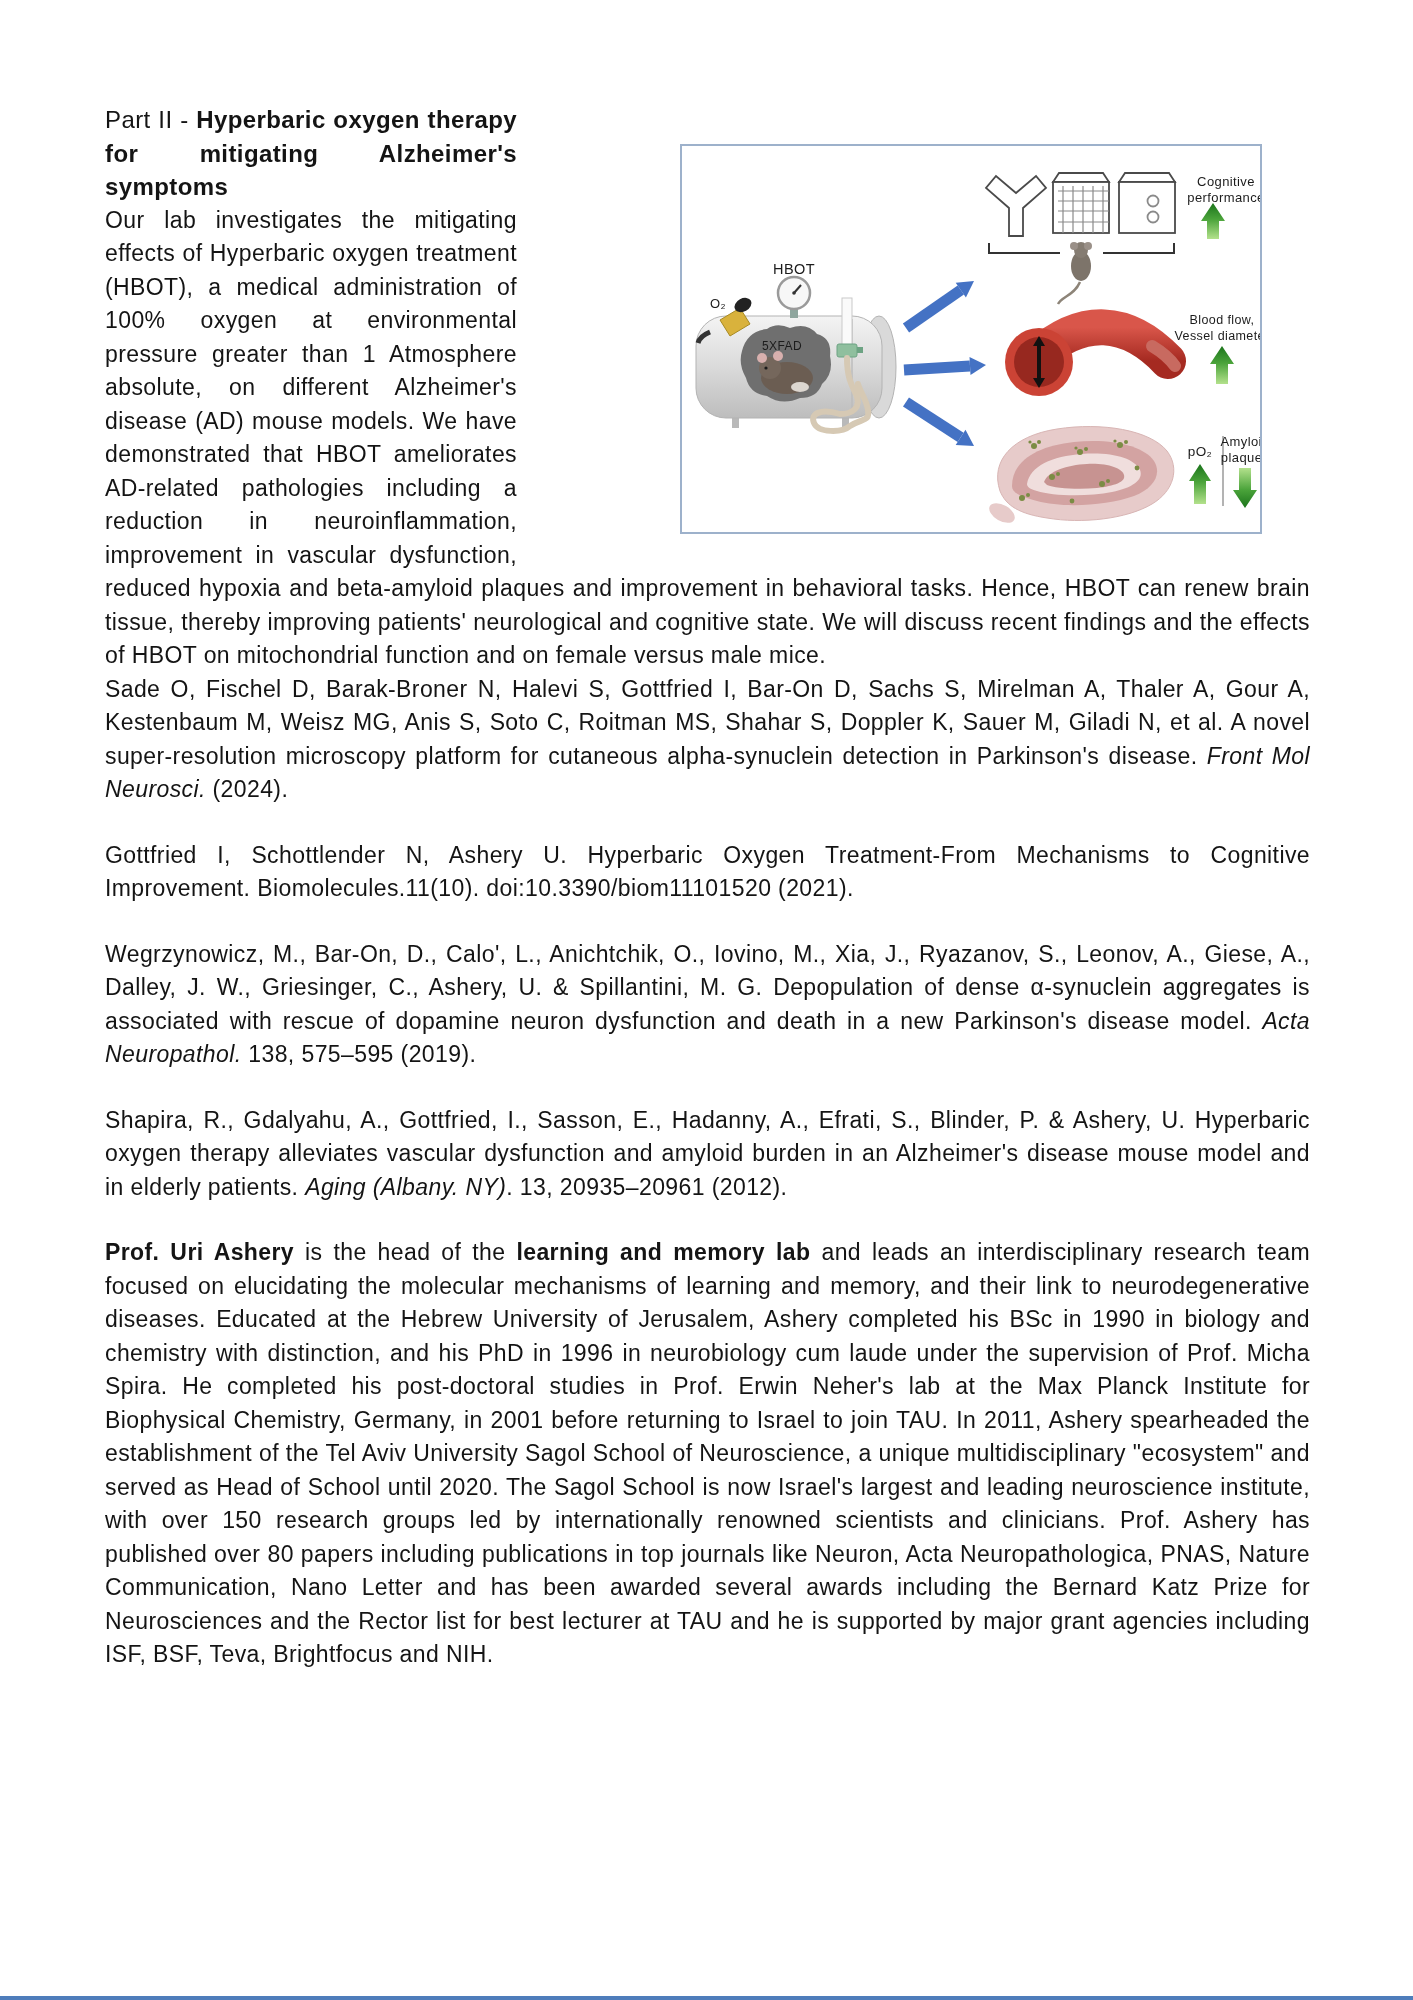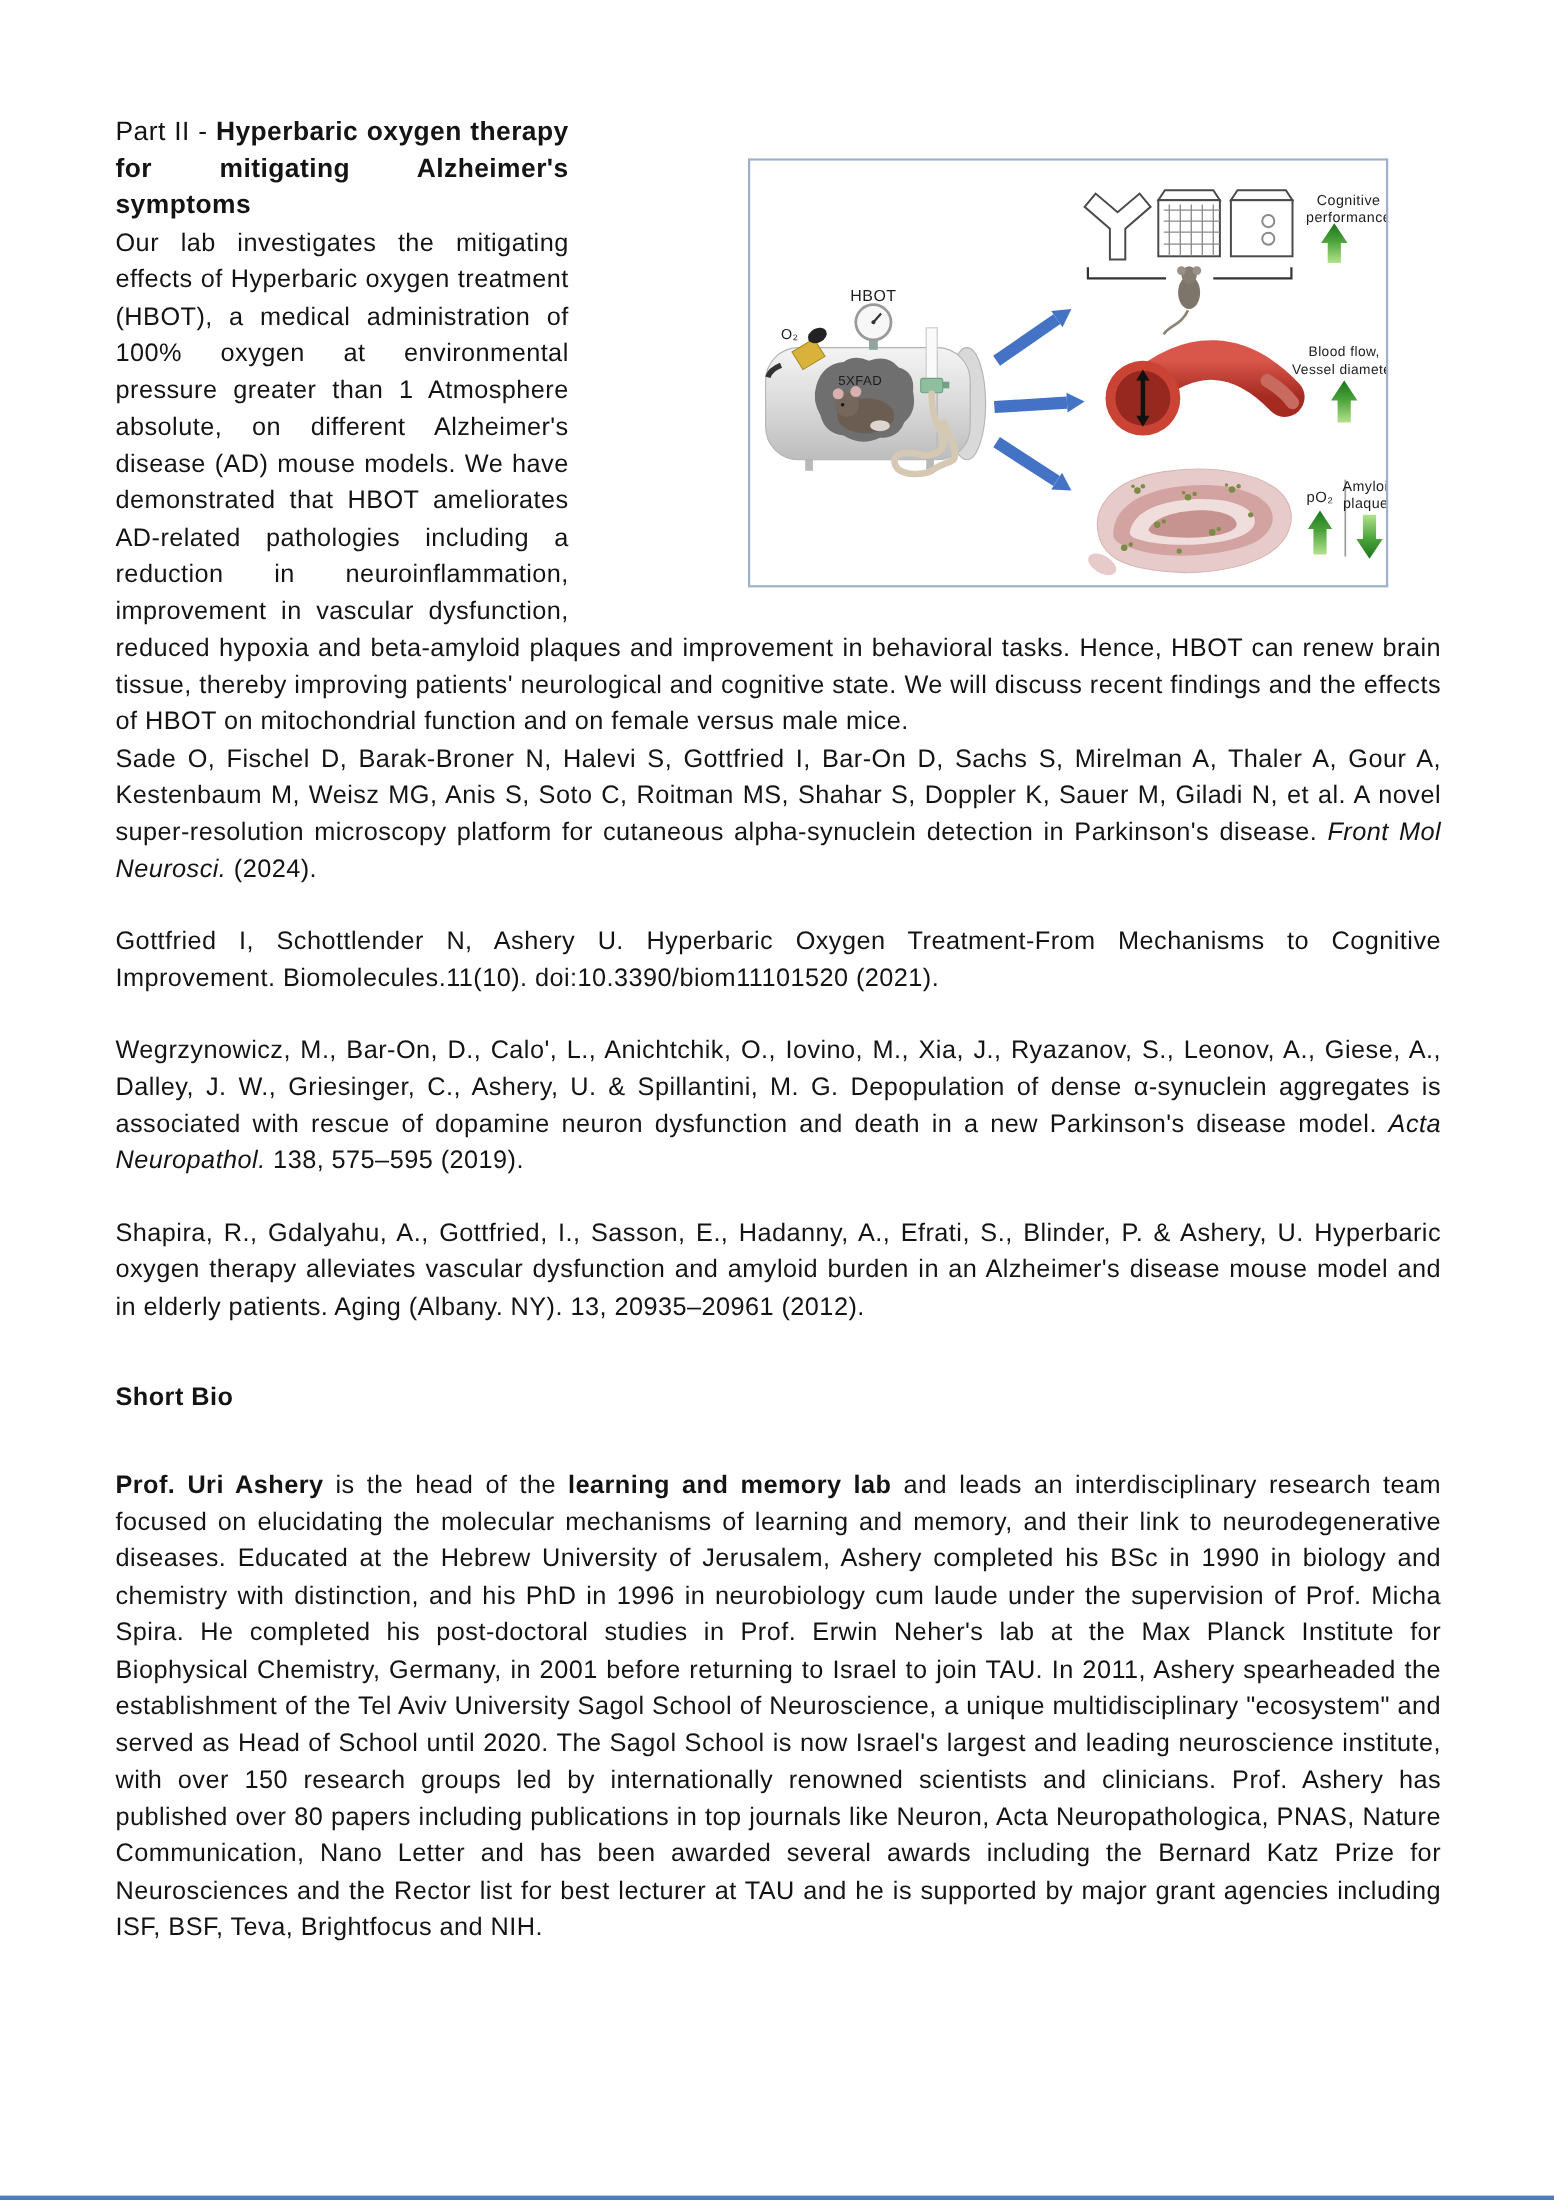--- a/index.html
+++ b/index.html
@@ -196,21 +196,20 @@
     </div>
     <span><span>Part II - </span><span style="font-weight: 700;">Hyperbaric oxygen therapy for mitigating Alzheimer's symptoms</span></span>
   </div>
 
   <p class="body-text abstract-p">Our lab investigates the mitigating effects of Hyperbaric oxygen treatment (HBOT), a medical administration of 100% oxygen at environmental pressure greater than 1 Atmosphere absolute, on different Alzheimer's disease (AD) mouse models. We have demonstrated that HBOT ameliorates AD-related pathologies including a reduction in neuroinflammation, improvement in vascular dysfunction, reduced hypoxia and beta-amyloid plaques and improvement in behavioral tasks. Hence, HBOT can renew brain tissue, thereby improving patients' neurological and cognitive state. We will discuss recent findings and the effects of HBOT on mitochondrial function and on female versus male mice.</p>
 
 
   <p class="body-text ref-p"><span>Sade O, Fischel D, Barak-Broner N, Halevi S, Gottfried I, Bar-On D, Sachs S, Mirelman A, Thaler A, Gour A, Kestenbaum M, Weisz MG, Anis S, Soto C, Roitman MS, Shahar S, Doppler K, Sauer M, Giladi N, et al. A novel super-resolution microscopy platform for cutaneous alpha-synuclein detection in Parkinson's disease. </span><span style="font-style: italic;">Front Mol Neurosci.</span><span> (2024).</span></p>
   <p class="body-text ref-p"><span>Gottfried I, Schottlender N, Ashery U. Hyperbaric Oxygen Treatment-From Mechanisms to Cognitive Improvement. </span><span style="">Biomolecules</span><span>.11(10). doi:10.3390/biom11101520 (2021).</span></p>
   <p class="body-text ref-p"><span>Wegrzynowicz, M., Bar-On, D., Calo', L., Anichtchik, O., Iovino, M., Xia, J., Ryazanov, S., Leonov, A., Giese, A., Dalley, J. W., Griesinger, C., Ashery, U. &amp; Spillantini, M. G. Depopulation of dense α-synuclein aggregates is associated with rescue of dopamine neuron dysfunction and death in a new Parkinson's disease model. </span><span style="font-style: italic;">Acta Neuropathol.</span><span> 138, 575–595 (2019).</span></p>
-  <p class="body-text ref-p"><span>Shapira, R., Gdalyahu, A., Gottfried, I., Sasson, E., Hadanny, A., Efrati, S., Blinder, P. &amp; Ashery, U. Hyperbaric oxygen therapy alleviates vascular dysfunction and amyloid burden in an Alzheimer's disease mouse model and in elderly patients. </span><span style="">Aging (Albany. NY)</span><span>. 13, 20935–20961 (2012).</span></p>
-
-  <h3 class="bio-heading">Short Bio</h3>
+  <p class="body-text ref-p"><span>Shapira, R., Gdalyahu, A., Gottfried, I., Sasson, E., Hadanny, A., Efrati, S., Blinder, P. &amp; Ashery, U. Hyperbaric oxygen therapy alleviates vascular dysfunction and amyloid burden in an Alzheimer's disease mouse model and in elderly patients. </span><span style="font-style: italic;">Aging (Albany. NY)</span><span>. 13, 20935–20961 (2012).</span></p>
+
 
   <p class="body-text bio-p"><span style="font-weight: 700;">Prof. Uri Ashery</span><span> is the head of the </span><span style="font-weight: 700;">learning and memory lab</span><span> and leads an interdisciplinary research team focused on elucidating the molecular mechanisms of learning and memory, and their link to neurodegenerative diseases. Educated at the Hebrew University of Jerusalem, Ashery completed his BSc in 1990 in biology and chemistry with distinction, and his PhD in 1996 in neurobiology cum laude under the supervision of Prof. Micha Spira. He completed his post-doctoral studies in Prof. Erwin Neher's lab at the Max Planck Institute for Biophysical Chemistry, Germany, in 2001 before returning to Israel to join TAU. In 2011, Ashery spearheaded the establishment of the Tel Aviv University Sagol School of Neuroscience, a unique multidisciplinary "ecosystem" and served as Head of School until 2020. The Sagol School is now Israel's largest and leading neuroscience institute, with over 150 research groups led by internationally renowned scientists and clinicians. Prof. Ashery has published over 80 papers including publications in top journals like Neuron, Acta Neuropathologica, PNAS, Nature Communication, Nano Letter and has been awarded several awards including the Bernard Katz Prize for Neurosciences and the Rector list for best lecturer at TAU and he is supported by major grant agencies including ISF, BSF, Teva, Brightfocus and NIH.</span></p>
 
 </div>
 
 <div class="footer-rule"></div>
 
 </body></html>

